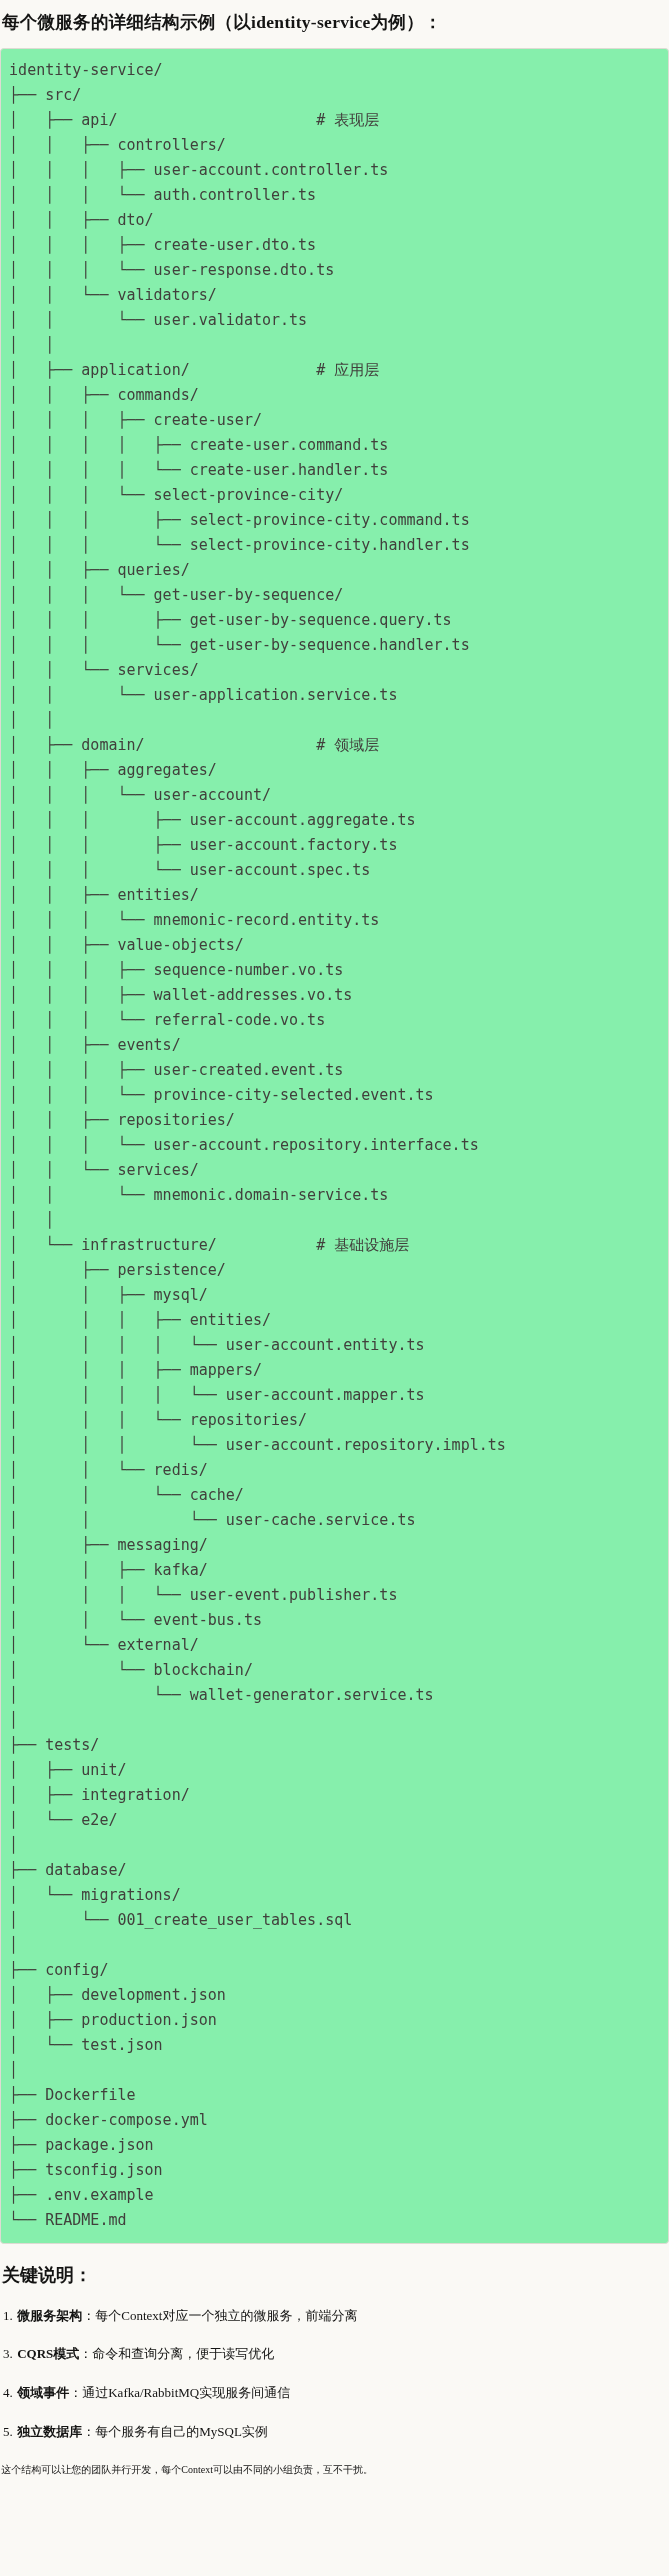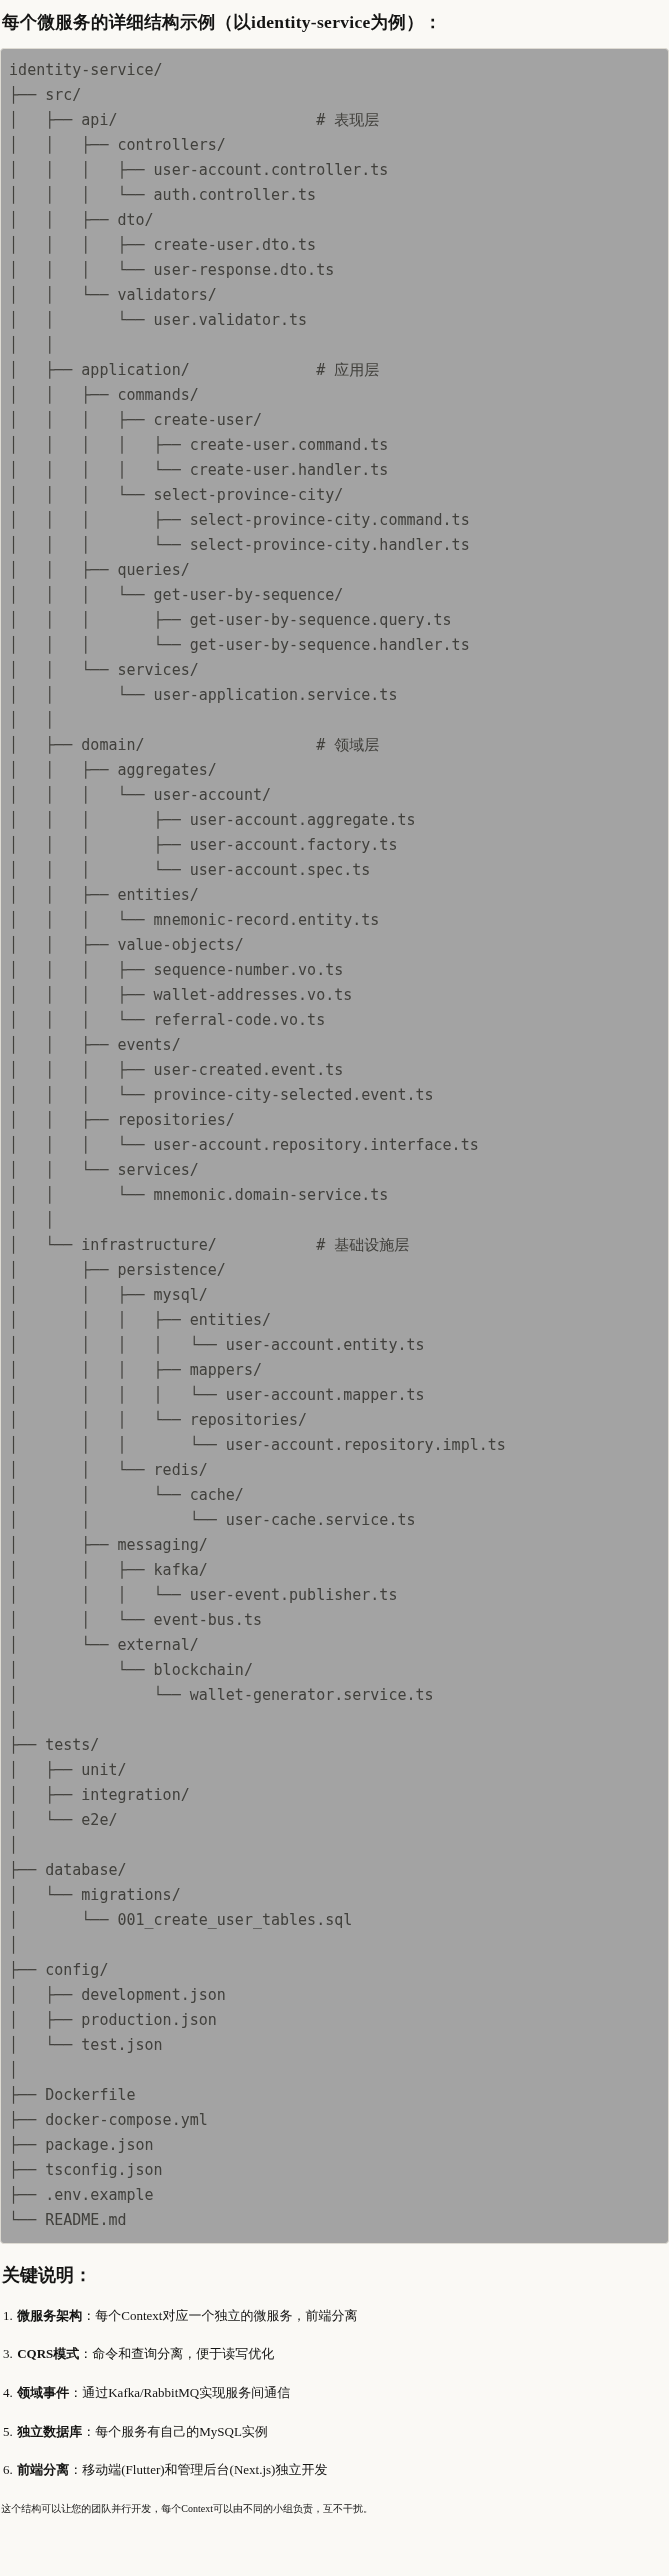--- a/index.html
+++ b/index.html
@@ -22,21 +22,21 @@
     font-size: 17.5px;
     line-height: 25px;
     font-weight: bold;
     margin: 10px 1.9px 0 1.9px;
     letter-spacing: 0.3px;
   }
   .code-box {
     box-sizing: border-box;
     width: 669px;
     margin-top: 13px;
-    background: #a3a3a3;
+    background: #86efac;
     border: 0.6px solid #dedbd3;
     border-radius: 3.8px;
     padding: 8.8px 6.3px 10px 8.1px;
     overflow: hidden;
   }
   .code-box pre {
     margin: 0;
     font-family: "DejaVu Sans Mono", "Liberation Mono", monospace;
     font-size: 15px;
     line-height: 25px;
@@ -176,21 +176,18 @@
     </div>
     <div class="note-item">
       <span class="num">3.</span><span class="label">CQRS模式</span><span class="text">：命令和查询分离，便于读写优化</span>
     </div>
     <div class="note-item">
       <span class="num">4.</span><span class="label">领域事件</span><span class="text">：通过Kafka/RabbitMQ实现服务间通信</span>
     </div>
     <div class="note-item">
       <span class="num">5.</span><span class="label">独立数据库</span><span class="text">：每个服务有自己的MySQL实例</span>
     </div>
-    <div class="note-item">
-      <span class="num">6.</span><span class="label">前端分离</span><span class="text">：移动端(Flutter)和管理后台(Next.js)独立开发</span>
-    </div>
   </div>
 
   <p class="closing-paragraph">这个结构可以让您的团队并行开发，每个Context可以由不同的小组负责，互不干扰。</p>
 
 </main>
 
 
 </body></html>

